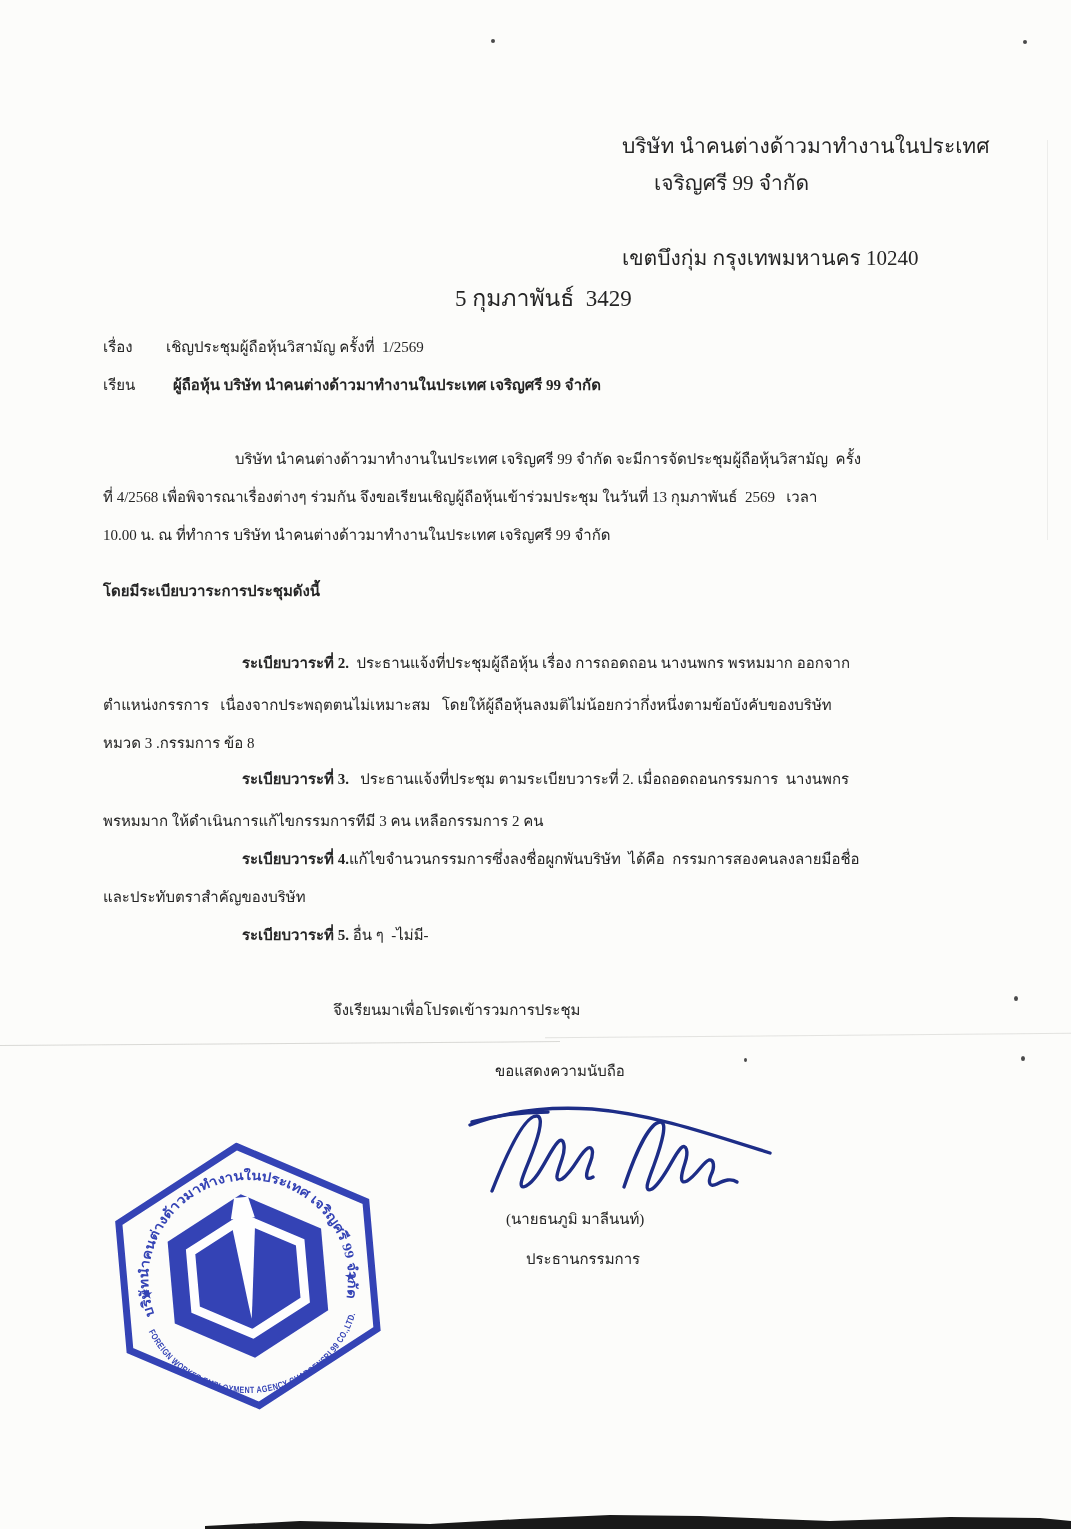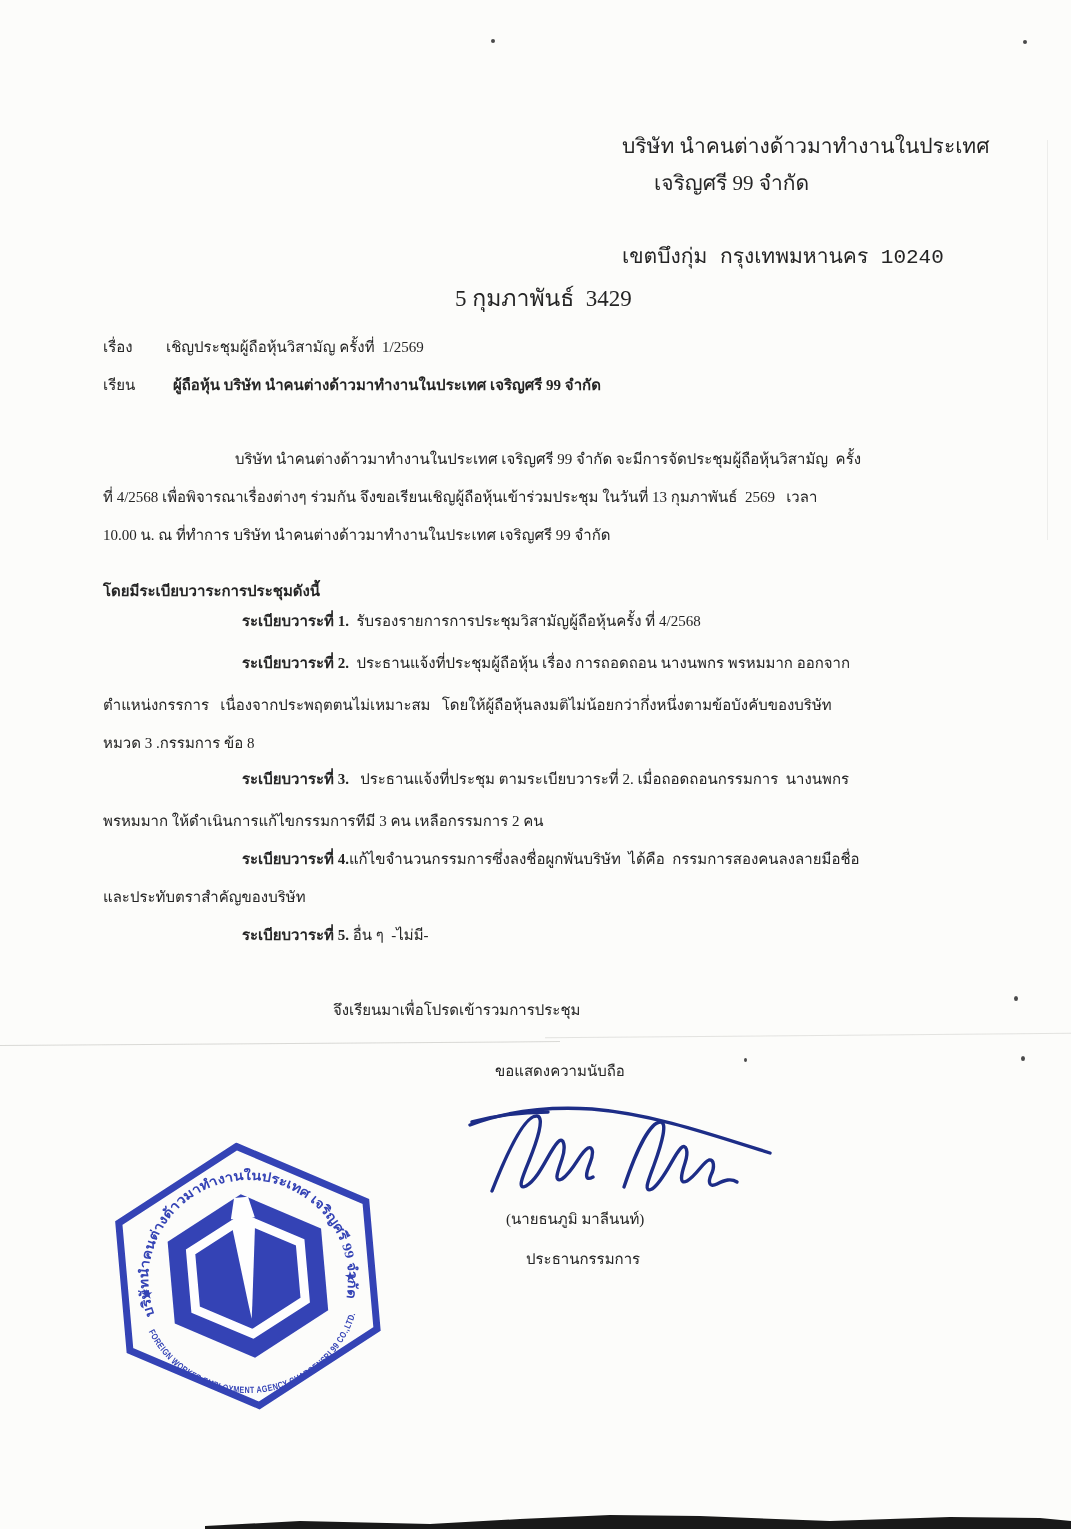--- a/index.html
+++ b/index.html
@@ -19,36 +19,35 @@
   .stamp-svg{position:absolute;left:118px;top:1142px;transform:rotate(-5deg);opacity:.95;}
   .edge-svg{position:absolute;left:0;top:1505px;}
 </style>
 </head>
 <body>
 
 <div class="page">
 
   <div class="line sm" style="left:622px;top:133px;">บริษัท นำคนต่างด้าวมาทำงานในประเทศ</div>
   <div class="line sm" style="left:622px;top:170px;margin-left:32px;">เจริญศรี 99 จำกัด</div>
-  <div class="line sm" style="left:622px;top:245px;font-family:Liberation Mono, monospace;">เขตบึงกุ่ม กรุงเทพมหานคร 10240</div>
+  <div class="line sm" style="left:622px;top:245px;">เขตบึงกุ่ม กรุงเทพมหานคร 10240</div>
 
   <div class="line" style="left:455px;top:285px;font-size:23px;">5 กุมภาพันธ์  3429</div>
 
   <div class="line" style="left:103px;top:338px;">เรื่อง</div>
   <div class="line" style="left:166px;top:338px;">เชิญประชุมผู้ถือหุ้นวิสามัญ ครั้งที่  1/2569</div>
   <div class="line" style="left:103px;top:376px;font-family:Liberation Serif, serif;">เรียน</div>
   <div class="line" style="left:173px;top:376px;font-weight:bold;">ผู้ถือหุ้น บริษัท นำคนต่างด้าวมาทำงานในประเทศ เจริญศรี 99 จำกัด</div>
 
   <div class="line" style="left:235px;top:450px;">บริษัท นำคนต่างด้าวมาทำงานในประเทศ เจริญศรี 99 จำกัด จะมีการจัดประชุมผู้ถือหุ้นวิสามัญ  ครั้ง</div>
   <div class="line" style="left:103px;top:488px;">ที่ 4/2568 เพื่อพิจารณาเรื่องต่างๆ ร่วมกัน จึงขอเรียนเชิญผู้ถือหุ้นเข้าร่วมประชุม ในวันที่ 13 กุมภาพันธ์  2569   เวลา</div>
   <div class="line" style="left:103px;top:526px;">10.00 น. ณ ที่ทำการ บริษัท นำคนต่างด้าวมาทำงานในประเทศ เจริญศรี 99 จำกัด</div>
 
   <div class="line bold" style="left:103px;top:570px;">โดยมีระเบียบวาระการประชุมดังนี้</div>
 
-  <div class="line" style="left:242px;top:612px;"><span class="bold">ระเบียบวาระที่ 1.</span><span>  รับรองรายการการประชุมวิสามัญผู้ถือหุ้นครั้ง ที่ 4/2568</span></div>
 
   <div class="line" style="left:242px;top:654px;"><span class="bold">ระเบียบวาระที่ 2.</span><span>  ประธานแจ้งที่ประชุมผู้ถือหุ้น เรื่อง การถอดถอน นางนพกร พรหมมาก ออกจาก</span></div>
   <div class="line" style="left:103px;top:696px;">ตำแหน่งกรรการ   เนื่องจากประพฤตตนไม่เหมาะสม   โดยให้ผู้ถือหุ้นลงมติไม่น้อยกว่ากึ่งหนึ่งตามข้อบังคับของบริษัท</div>
   <div class="line" style="left:103px;top:734px;">หมวด 3 .กรรมการ ข้อ 8</div>
 
   <div class="line" style="left:242px;top:770px;"><span class="bold">ระเบียบวาระที่ 3.</span><span>   ประธานแจ้งที่ประชุม ตามระเบียบวาระที่ 2. เมื่อถอดถอนกรรมการ  นางนพกร</span></div>
   <div class="line" style="left:103px;top:812px;">พรหมมาก ให้ดำเนินการแก้ไขกรรมการทีมี 3 คน เหลือกรรมการ 2 คน</div>
 
   <div class="line" style="left:242px;top:850px;"><span class="bold">ระเบียบวาระที่ 4.</span><span>แก้ไขจำนวนกรรมการซึ่งลงชื่อผูกพันบริษัท  ได้คือ  กรรมการสองคนลงลายมือชื่อ</span></div>
   <div class="line" style="left:103px;top:888px;">และประทับตราสำคัญของบริษัท</div>

